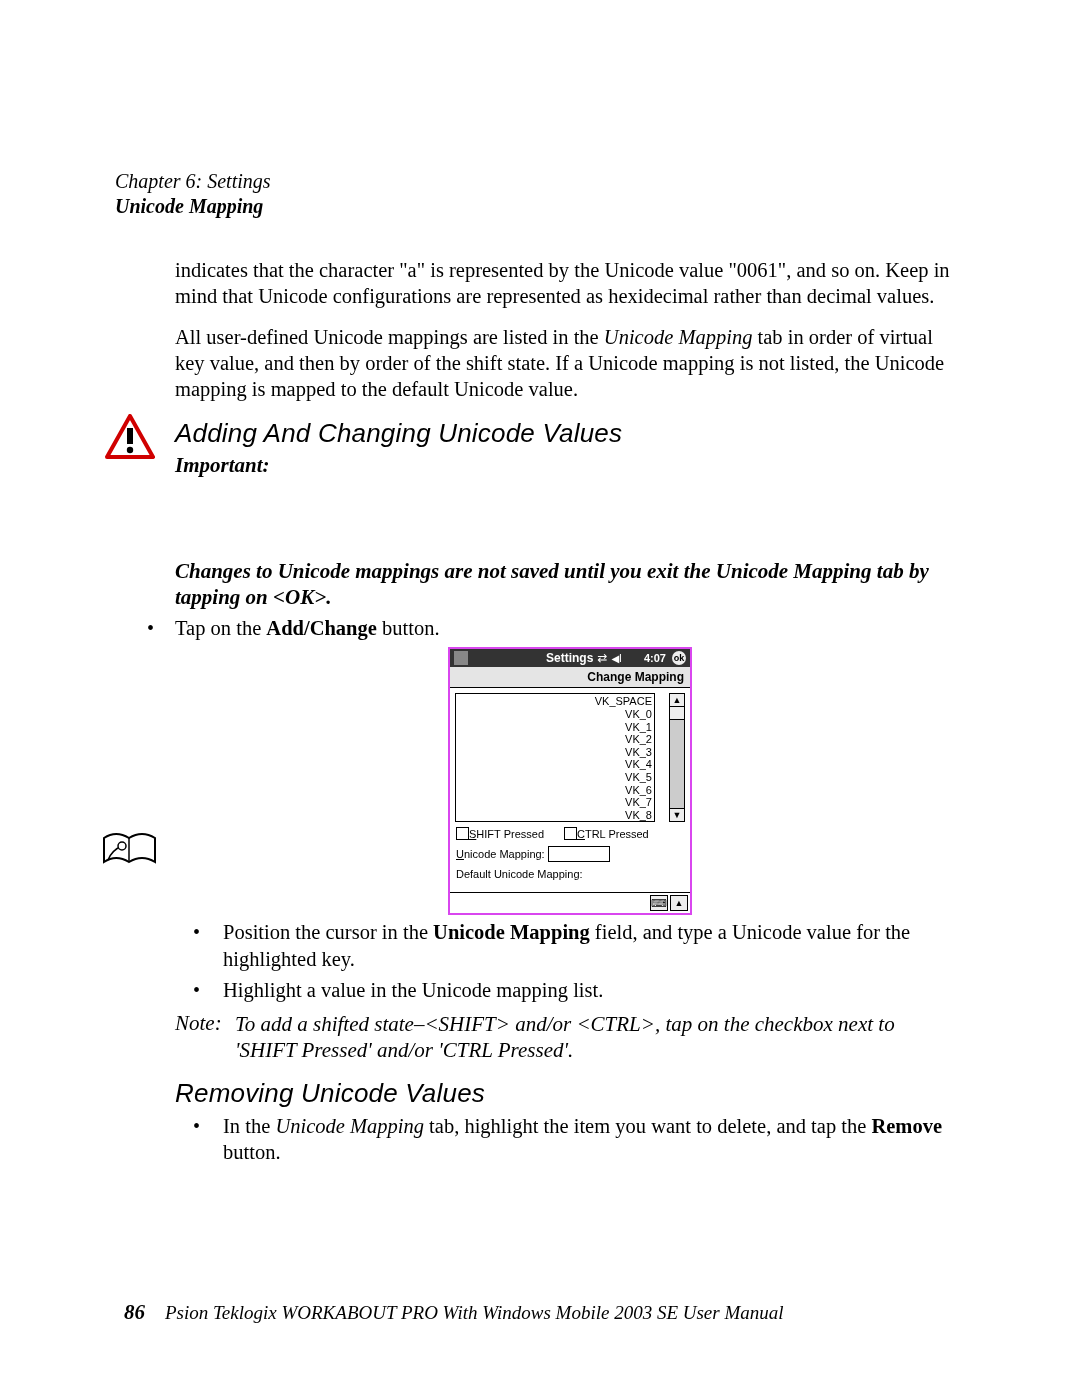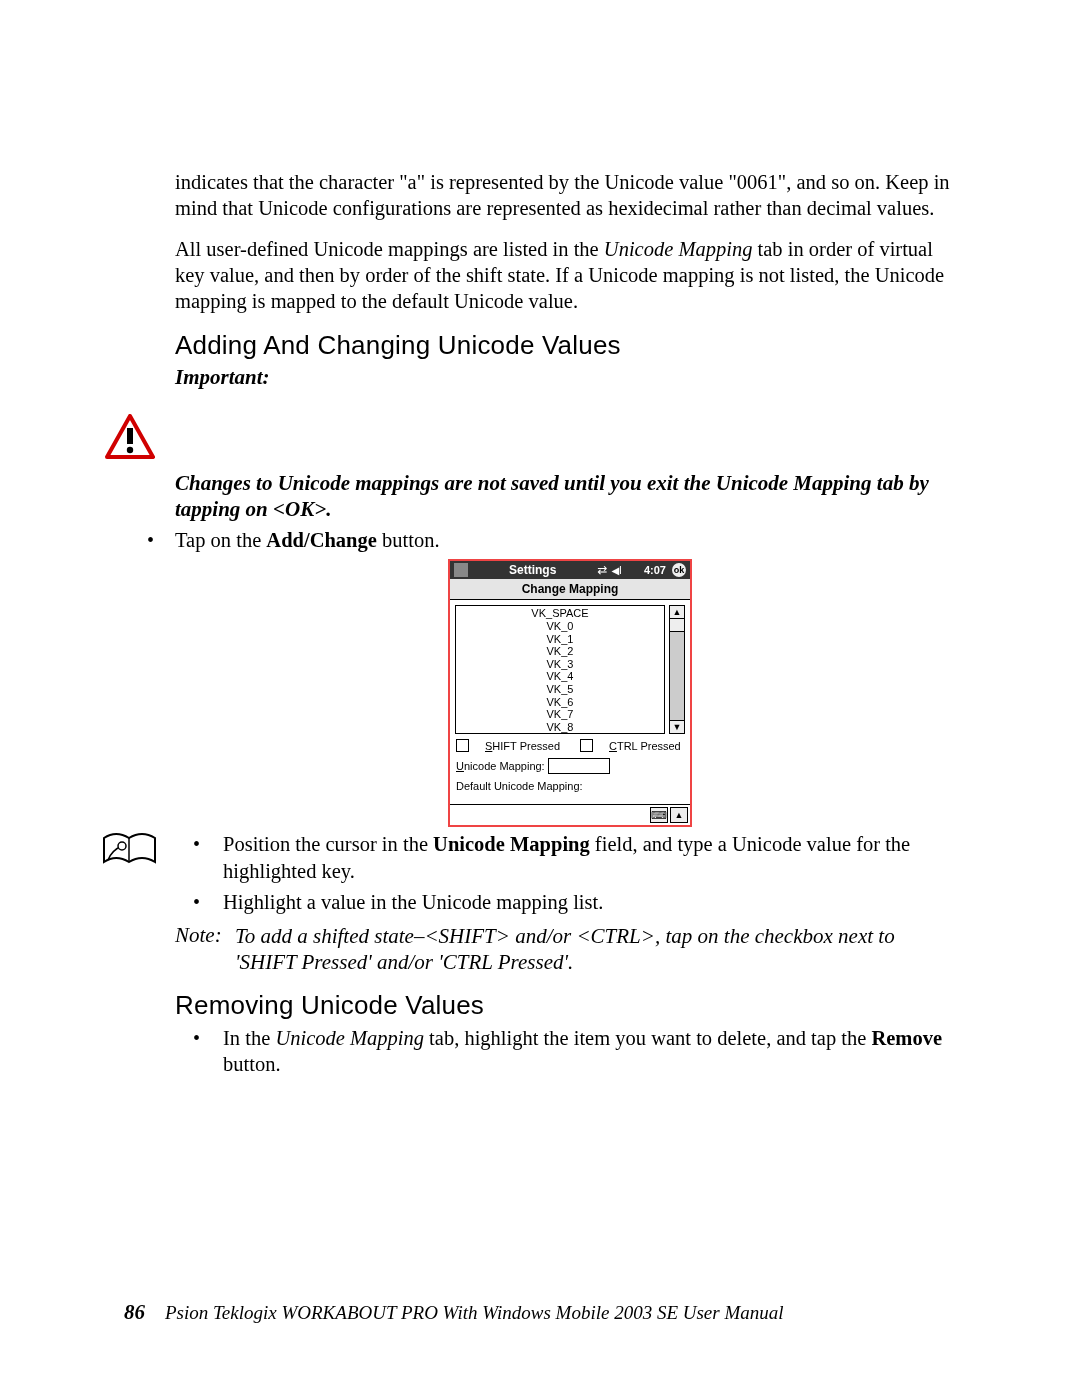--- a/index.html
+++ b/index.html
@@ -40,20 +40,21 @@
     text-align: left;
   }
   .h3 {
     font-family: "Arial Narrow", Arial, Helvetica, sans-serif;
     font-stretch: condensed;
     font-size: 26px;
     font-weight: 500;
     letter-spacing: 0.2px;
     margin-bottom: 4px;
     margin-top: 14px;
+    font-style: italic;
   }
   .important-row {
     display: flex;
     align-items: flex-start;
     margin-bottom: 4px;
     flex-direction: column;
   }
   .imp-label {
     font-style: italic;
     font-weight: bold;
@@ -117,24 +118,24 @@
   }
   .figure-caption {
     font-family: "Arial Narrow", Arial, Helvetica, sans-serif;
     font-stretch: condensed;
     font-size: 20px;
     margin-top: 6px;
   }
   .device {
     display: inline-block;
     width: 240px;
-    border: 2px solid #ef4444;
+    border: 2px solid #d946ef;
     font-family: Tahoma, Arial, sans-serif;
     font-size: 11px;
-    text-align: center;
+    text-align: right;
     background: #fff;
   }
   .d-titlebar {
     display: flex;
     align-items: center;
     background: #333;
     color: #fff;
     padding: 2px 4px;
     gap: 4px;
   }
@@ -154,21 +155,21 @@
   .d-tab {
     padding: 3px 6px;
     font-weight: bold;
     font-size: 12px;
     border-bottom: 1px solid #000;
     background: #e5e5e5;
   }
   .d-list-wrap {
     padding: 5px;
     display: flex;
-    gap: 4px;
+    gap: 14px;
   }
   .d-list {
     border: 1px solid #000;
     height: 125px;
     overflow: hidden;
     flex: 1 1 auto;
     padding: 1px 2px;
     line-height: 1.15;
     white-space: pre;
   }
@@ -191,21 +192,21 @@
   .d-scroll .track { flex: 1 1 auto; }
   .d-scroll .arrow.dn { border-bottom: 0; border-top: 1px solid #000; }
   .d-scroll .arrow.dn::before { content: "▼"; }
   .d-form { padding: 0 6px 6px 6px; }
   .d-check-row {
     display: flex;
     gap: 20px;
     margin-bottom: 6px;
   }
   .d-check {
-    display: flex; align-items: center; gap: 16px;
+    display: flex; align-items: center; gap: 0;
   }
   .d-check .box {
     width: 11px; height: 11px; border: 1px solid #000; display:inline-block;
   }
   .d-check label .ul { text-decoration: underline; }
   .d-field-row {
     display: flex; align-items: center; gap: 3px; margin-bottom: 6px;
   }
   .d-field-row label .ul { text-decoration: underline; }
   .d-input {
@@ -262,20 +263,24 @@
     font-style: italic;
     margin-right: 20px;
     font-size: 21px;
   }
 </style>
 </head>
 <body>
 
 <div class="page">
 
+  <div class="header-block">
+    <div class="chapter-line">Chapter 6:  Settings</div>
+    <div class="section-line">Unicode Mapping</div>
+  </div>
 
   <div class="body-indent">
 
     <div class="para">indicates that the character "a" is represented by the Unicode value "0061", and so on. Keep in mind that Unicode configurations are represented as hexidecimal rather than decimal values.</div>
 
     <div class="para">
       <span>All user-defined Unicode mappings are listed in the </span><span class="ital">Unicode Mapping</span><span> tab in order of virtual key value, and then by order of the shift state. If a Unicode mapping is not listed, the Unicode mapping is mapped to the default Unicode value.</span>
     </div>
 
     <span class="warning-icon" style="top:414px;">

